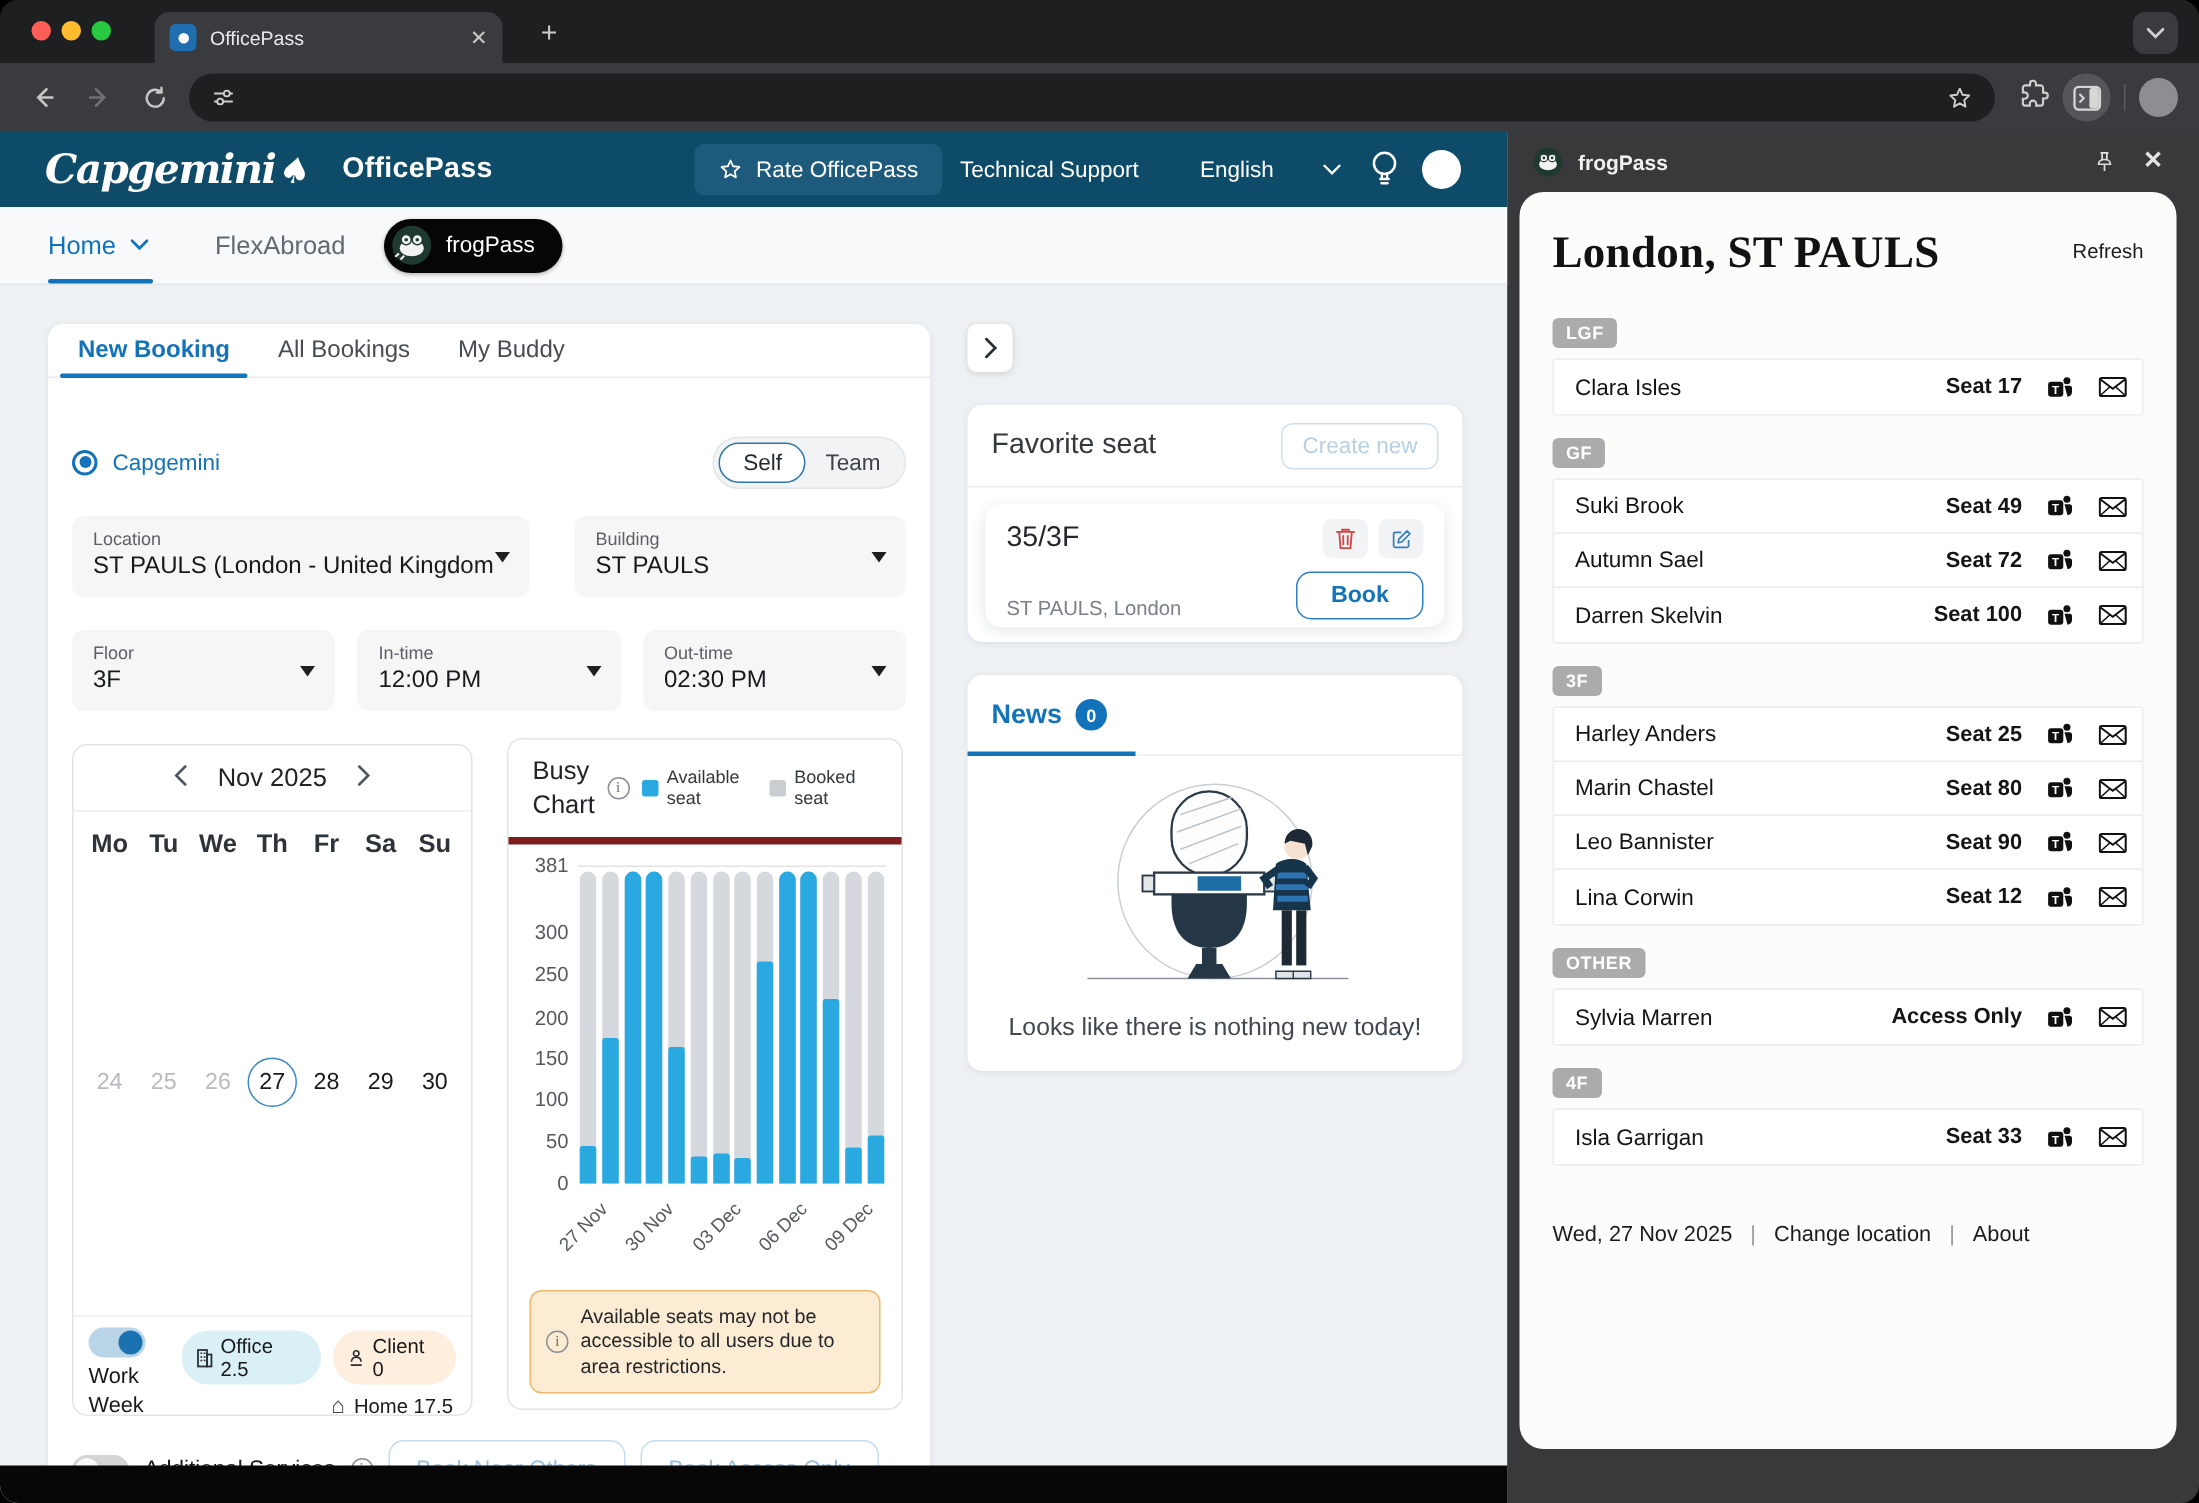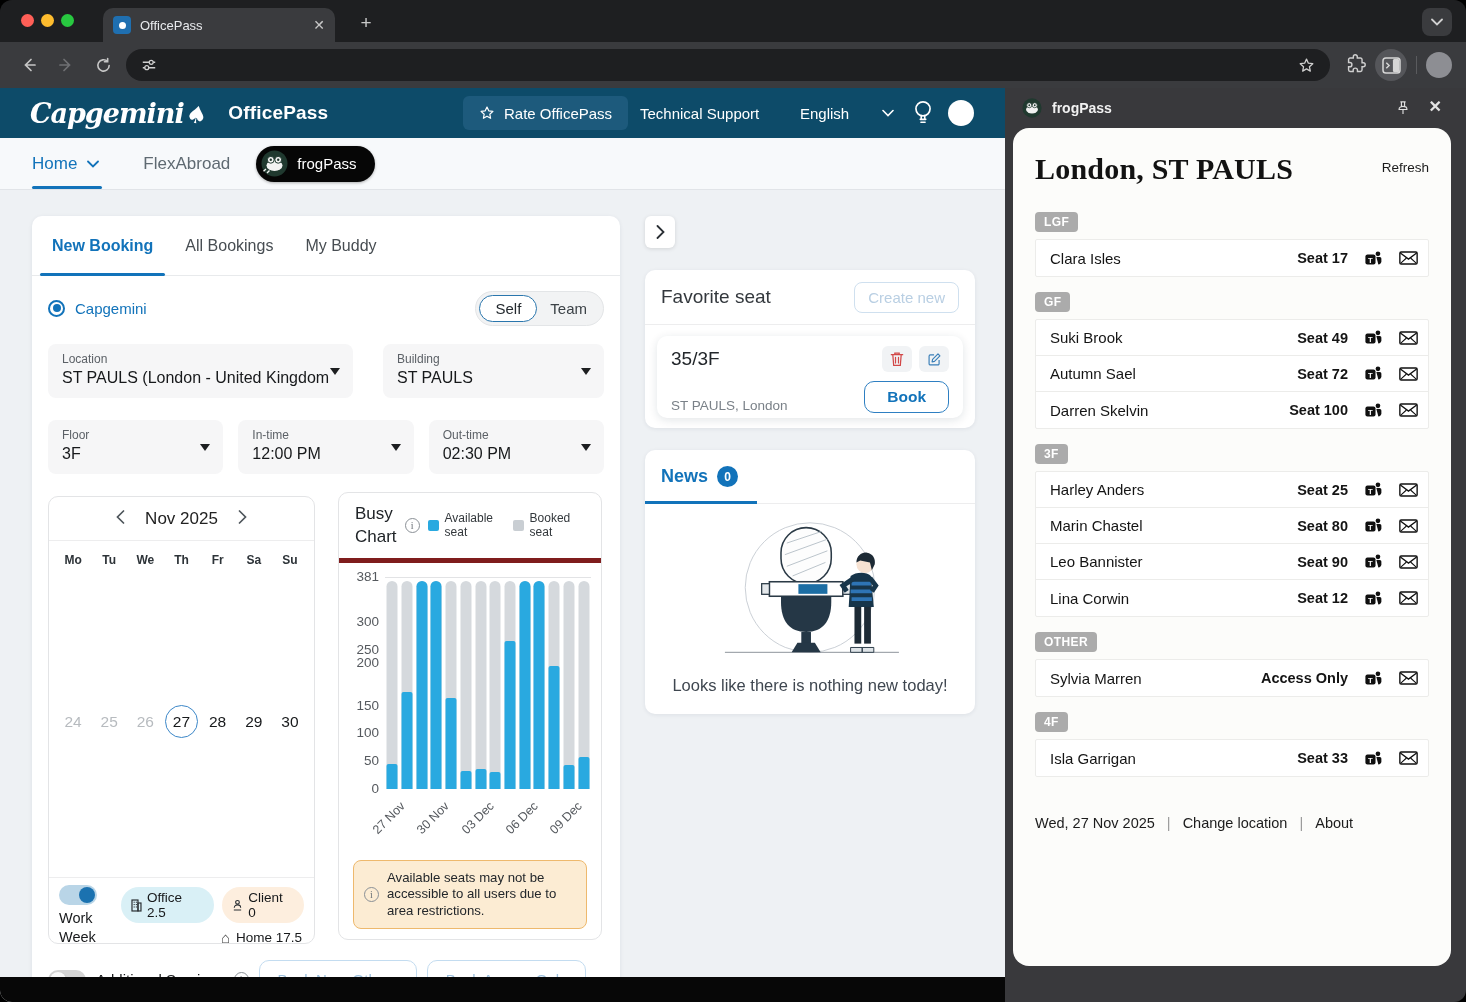--- a/index.html
+++ b/index.html
@@ -46,21 +46,21 @@
   
   .app-nav{position:absolute;top:50px;left:0;right:0;height:52px;background:#f7f9fb;border-bottom:1px solid #e1e4e8;display:flex;align-items:center;}
   .nav-home{margin-left:32px;color:#1273ba;font-size:17px;font-weight:500;position:relative;display:flex;align-items:center;gap:10px;height:100%;}
   .nav-home .underline{position:absolute;left:0;bottom:0;width:70px;height:3px;background:#1273ba;border-radius:2px;}
   .nav-chev{font-size:11px;color:#1273ba;}
   .nav-flex{margin-left:44px;color:#5f6a72;font-size:17px;}
   .frog-pill{margin-left:26px;height:36px;background:#060606;border-radius:999px;display:flex;align-items:center;padding:0 18px 0 5px;gap:9px;box-shadow:0 1px 3px rgba(0,0,0,.3);}
   .frog-pill span{color:#fff;font-size:15px;font-weight:500;}
   
   .main-card{position:absolute;left:32px;top:128px;width:588px;height:860px;background:#fff;border-radius:10px;box-shadow:0 1px 4px rgba(20,40,60,.08);}
-  .bk-tabs{display:flex;height:60px;border-bottom:1px solid #e8eaec;padding-left:4px;}
+  .bk-tabs{display:flex;height:36px;border-bottom:1px solid #e8eaec;padding-left:4px;}
   .bk-tab{padding:0 16px;display:flex;align-items:center;font-size:16px;color:#474d52;position:relative;}
   .bk-tab.active{color:#1273ba;font-weight:bold;}
   .bk-tab.active::after{content:"";position:absolute;left:4px;right:4px;bottom:-1px;height:3px;background:#1273ba;border-radius:2px;}
   .bk-row2{position:absolute;top:72px;left:16px;right:16px;height:40px;display:flex;align-items:center;}
   .radio{width:17px;height:17px;border:2px solid #1273ba;border-radius:50%;display:inline-flex;align-items:center;justify-content:center;margin-right:10px;}
   .radio::after{content:"";width:8px;height:8px;background:#1273ba;border-radius:50%;}
   .radio-label{color:#1273ba;font-size:15px;}
   .mode-toggle{margin-left:auto;background:#f2f3f4;border:1px solid #e3e5e7;border-radius:999px;padding:3px;display:flex;align-items:center;}
   .mode-self{background:#fff;border:1.5px solid #2a76ad;border-radius:999px;padding:4px 15px;font-size:15px;color:#23292e;}
   .mode-team{padding:4px 13px;font-size:15px;color:#3c4247;}
@@ -71,21 +71,21 @@
   .selbox .val{font-size:16px;color:#17191b;margin-top:3px;white-space:nowrap;overflow:hidden;}
   .caret{position:absolute;right:13px;top:24px;width:0;height:0;border-left:5.5px solid transparent;border-right:5.5px solid transparent;border-top:7px solid #1d1f21;}
   .sb-loc{width:305px;} .sb-bld{flex:1;} .sel-row2 .selbox{flex:1;}
   
   .cal-card{position:absolute;left:16px;top:280px;width:267px;height:448px;border:1px solid #e3e4e6;border-radius:10px;background:#fff;}
   .cal-head{height:44px;display:flex;align-items:center;justify-content:center;gap:20px;border-bottom:1px solid #ededee;}
   .cal-head .mon{font-size:17px;color:#222;}
   .cal-nav{color:#4e555b;font-size:15px;}
   .cal-week,.cal-dates{display:flex;justify-content:space-around;padding:0 6px;}
   .cal-week{margin-top:12px;}
-  .cal-week span{width:30px;text-align:center;font-size:12px;color:#2d3338;font-weight:bold;}
+  .cal-week span{width:30px;text-align:center;font-size:17px;color:#2d3338;font-weight:bold;}
   .cal-dates{position:absolute;top:208px;left:0;right:0;}
   .cal-day{width:33px;height:33px;display:flex;align-items:center;justify-content:center;font-size:15.5px;color:#17191b;border-radius:50%;}
   .cal-day.muted{color:#b7bbbf;}
   .cal-day.selected{border:1.5px solid #3c87c8;}
   .cal-bottom{position:absolute;left:0;right:0;bottom:0;height:66px;border-top:1px solid #ededee;padding:7px 10px;display:flex;}
   .ww{width:62px;}
   .switch{width:38px;height:20px;border-radius:999px;background:#b9d5e7;position:relative;}
   .switch::after{content:"";position:absolute;right:2px;top:2px;width:16px;height:16px;border-radius:50%;background:#1b72b0;}
   .ww-label{font-size:14.5px;color:#17191b;margin-top:4px;line-height:1.3;}
   .chips{flex:1;display:flex;flex-direction:column;align-items:flex-end;gap:6px;padding-top:2px;}
@@ -450,21 +450,21 @@
                 </div>
                 <div class="bar-slot" style="left: 191.286px; width: 14.7143px;">
                   <div class="bar-track"></div>
                   <div class="bar-fill" style="height: 15.2231%;"></div>
                 </div>
               </div>
           <span class="ytick" style="top: 218px;">0</span>
               <span class="ytick" style="top: 190.178px;">50</span>
               <span class="ytick" style="top: 162.357px;">100</span>
               <span class="ytick" style="top: 134.535px;">150</span>
-              <span class="ytick" style="top: 92px;">200</span>
+              <span class="ytick" style="top: 108px;">200</span>
               <span class="ytick" style="top: 78.8924px;">250</span>
               <span class="ytick" style="top: 51.0709px;">300</span>
               <span class="ytick" style="top: 6px;">381</span>
               <span class="xlabel" style="left: 59.2429px; top: 236px;">27 Nov</span>
               <span class="xlabel" style="left: 103.386px; top: 236px;">30 Nov</span>
               <span class="xlabel" style="left: 147.529px; top: 236px;">03 Dec</span>
               <span class="xlabel" style="left: 191.671px; top: 236px;">06 Dec</span>
               <span class="xlabel" style="left: 235.814px; top: 236px;">09 Dec</span>
             </div>
           <div class="warn-box">

